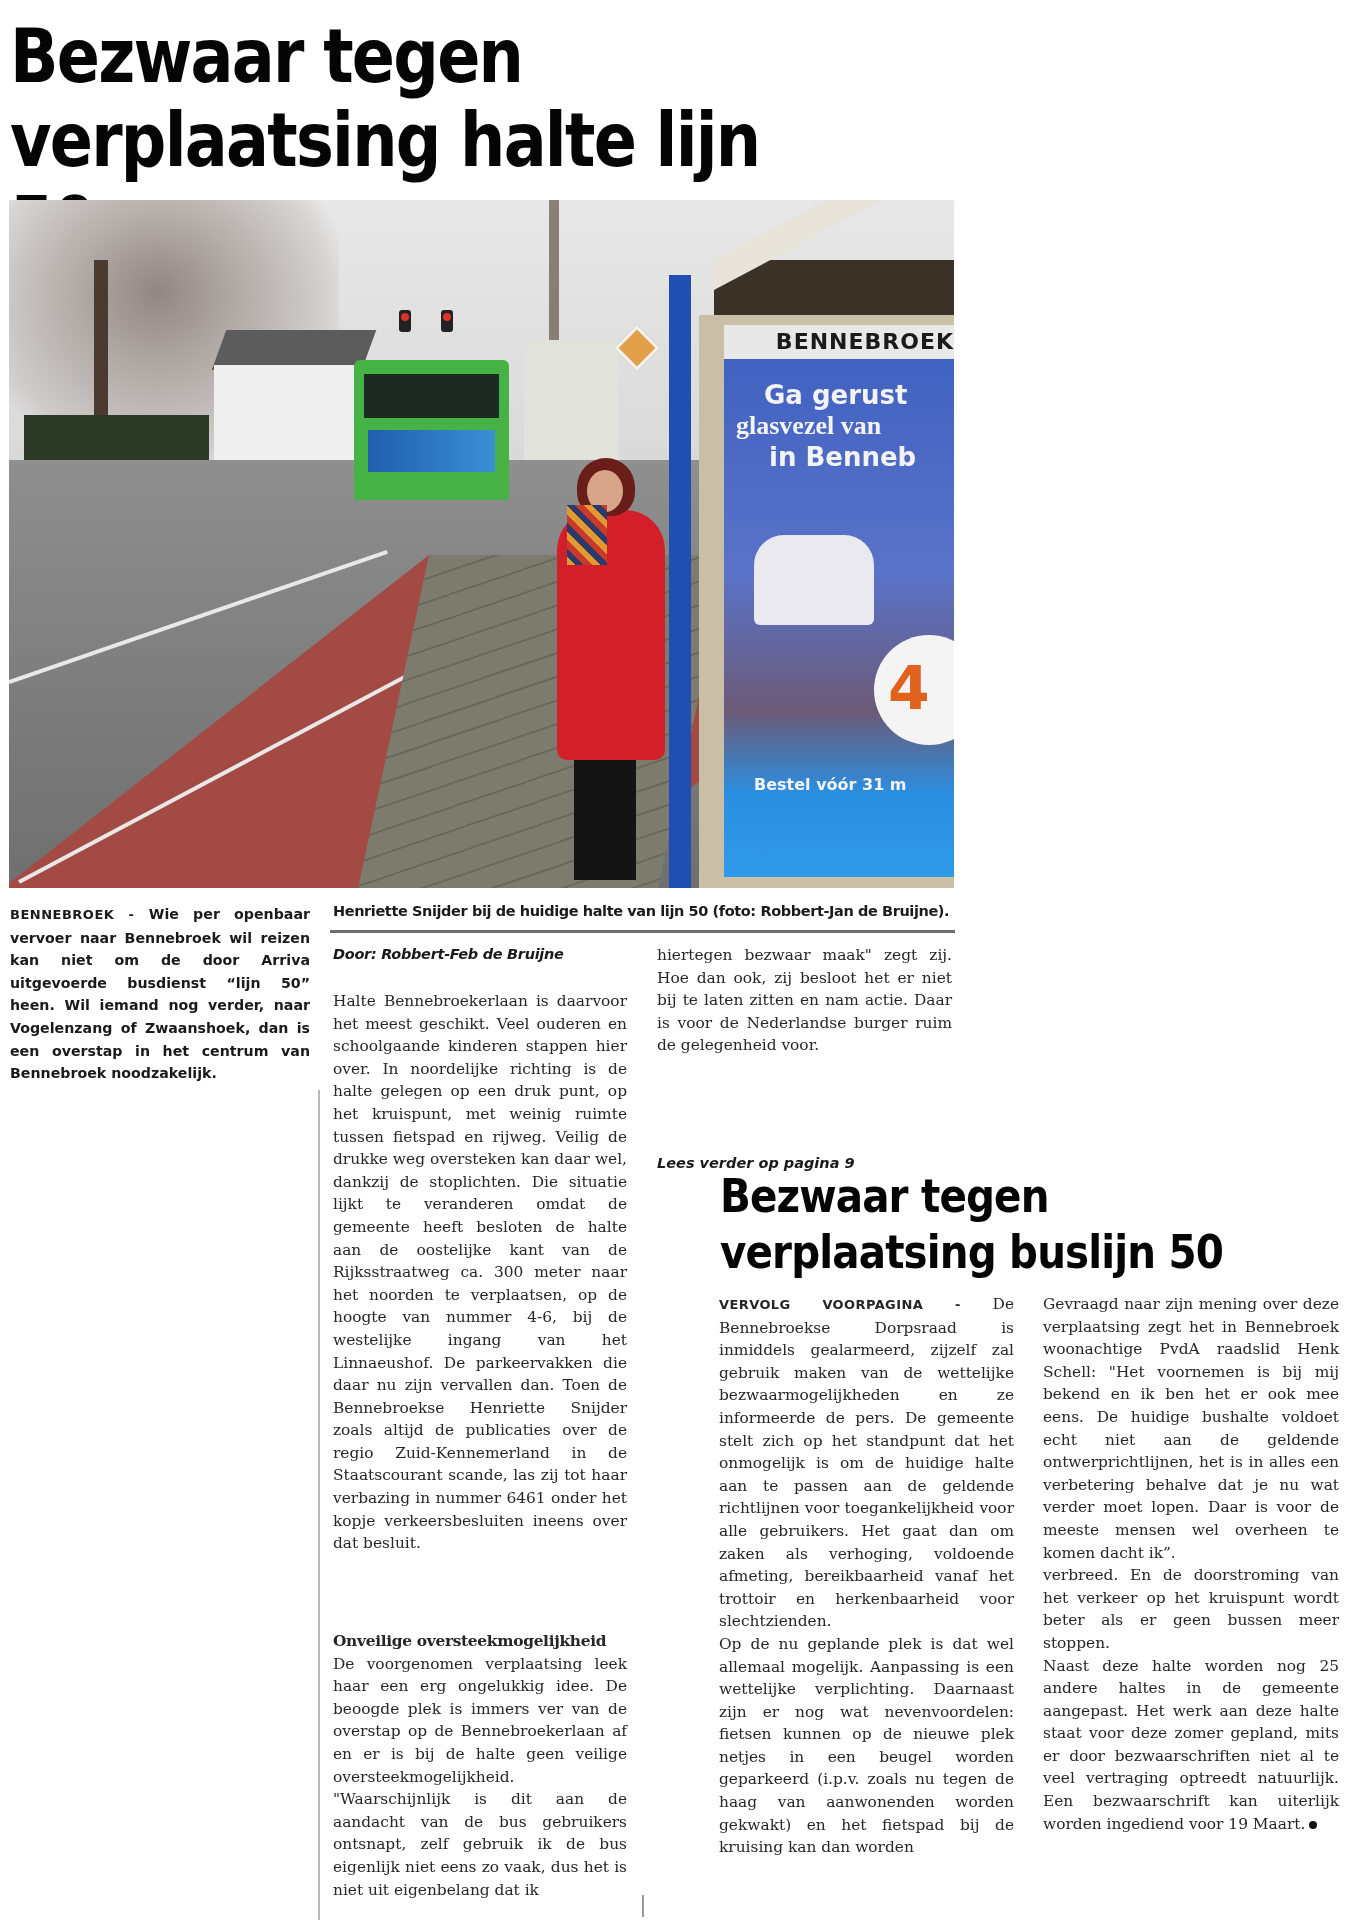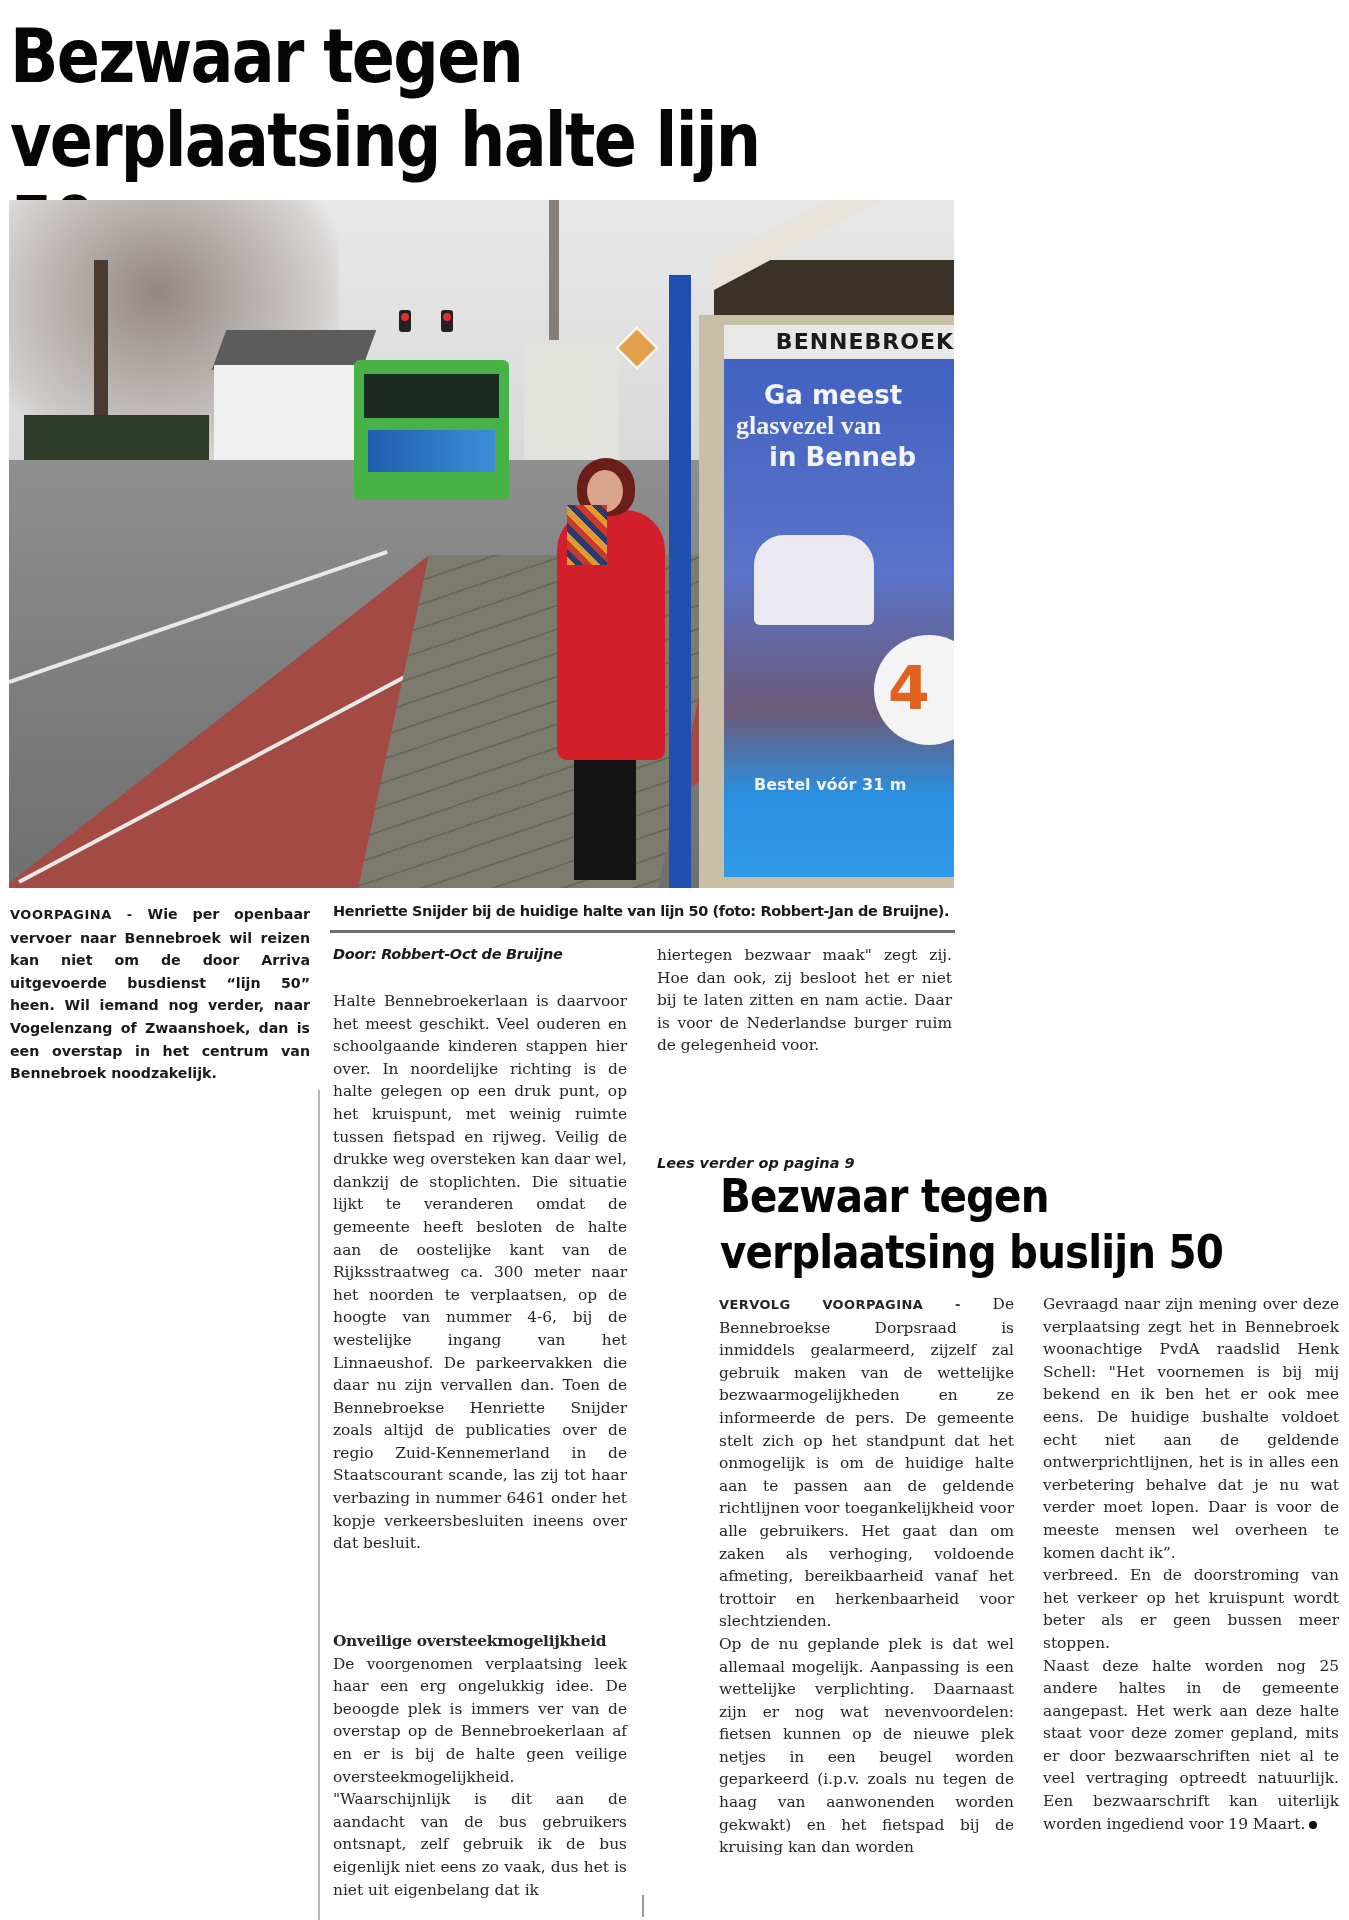--- a/index.html
+++ b/index.html
@@ -105,38 +105,38 @@
   <div class="woman-head" style="left:578px;top:270px;width:36px;height:42px;"></div>
   <div style="position:absolute;left:558px;top:305px;width:40px;height:60px;background:repeating-linear-gradient(45deg,#e09a30 0 6px,#2b3a6a 6px 12px,#c93a2a 12px 18px);"></div>
   <div class="shelter-inner" style="left:705px;top:60px;width:240px;height:628px;"></div>
   <div class="shelter-roof" style="left:705px;top:60px;width:240px;height:30px;"></div>
   <div class="shelter-post" style="left:660px;top:75px;width:22px;height:613px;"></div>
   <div class="shelter-frame" style="left:690px;top:115px;width:255px;height:573px;"></div>
   <div class="poster" style="left:715px;top:125px;width:230px;height:552px;">
     <div class="poster-top">
         <span>BENNEBROEK</span>
       </div>
-    <div class="poster-line" style="top:55px;font-size:26px;left:40px;">Ga meest</div>
+    <div class="poster-line" style="top:55px;font-size:26px;left:40px;">Ga gerust</div>
     <div class="poster-line" style="top:86px;font-size:26px;font-family:Liberation Serif, serif;">glasvezel van</div>
     <div class="poster-line" style="top:117px;font-size:26px;left:45px;">in Benneb</div>
     <div class="poster-person" style="left:30px;top:210px;width:120px;height:90px;"></div>
     <div class="poster-badge" style="left:150px;top:310px;width:110px;height:110px;">
         <span>4</span>
       </div>
     <div class="poster-line" style="top:450px;font-size:16px;left:30px;">Bestel vóór 31 m</div>
   </div>
 </div>
 
 <div class="abs lead">
-  <span class="dateline">VOORPAGINA - </span><span>Wie per openbaar vervoer naar Bennebroek wil reizen kan niet om de door Arriva uitgevoerde busdienst “lijn 50” heen. Wil iemand nog verder, naar Vogelenzang of Zwaanshoek, dan is een overstap in het centrum van Bennebroek noodzakelijk.</span>
+  <span class="dateline">BENNEBROEK - </span><span>Wie per openbaar vervoer naar Bennebroek wil reizen kan niet om de door Arriva uitgevoerde busdienst “lijn 50” heen. Wil iemand nog verder, naar Vogelenzang of Zwaanshoek, dan is een overstap in het centrum van Bennebroek noodzakelijk.</span>
 </div>
 
 <div class="abs caption">Henriette Snijder bij de huidige halte van lijn 50 (foto: Robbert-Jan de Bruijne).</div>
 <div class="abs caption-rule"></div>
-<div class="abs byline">Door: Robbert-Oct de Bruijne</div>
+<div class="abs byline">Door: Robbert-Feb de Bruijne</div>
 
 <div class="vline" style="left:318px;top:1090px;height:830px;opacity:0.7;"></div>
 <div class="vline" style="left:642px;top:1895px;height:22px;"></div>
 
 <div id="col2" class="abs col">
   <p>Halte Bennebroekerlaan is daarvoor het meest geschikt. Veel ouderen en schoolgaande kinderen stappen hier over. In noordelijke richting is de halte gelegen op een druk punt, op het kruispunt, met weinig ruimte tussen fietspad en rijweg. Veilig de drukke weg oversteken kan daar wel, dankzij de stoplichten. Die situatie lijkt te veranderen omdat de gemeente heeft besloten de halte aan de oostelijke kant van de Rijksstraatweg ca. 300 meter naar het noorden te verplaatsen, op de hoogte van nummer 4-6, bij de westelijke ingang van het Linnaeushof. De parkeervakken die daar nu zijn vervallen dan. Toen de Bennebroekse Henriette Snijder zoals altijd de publicaties over de regio Zuid-Kennemerland in de Staatscourant scande, las zij tot haar verbazing in nummer 6461 onder het kopje verkeersbesluiten ineens over dat besluit.</p>
 </div>
 <div id="col2b" class="abs col">
   <div class="subhead">Onveilige oversteekmogelijkheid</div>
   <p>De voorgenomen verplaatsing leek haar een erg ongelukkig idee. De beoogde plek is immers ver van de overstap op de Bennebroekerlaan af en er is bij de halte geen veilige oversteekmogelijkheid. "Waarschijnlijk is dit aan de aandacht van de bus gebruikers ontsnapt, zelf gebruik ik de bus eigenlijk niet eens zo vaak, dus het is niet uit eigenbelang dat ik</p>

